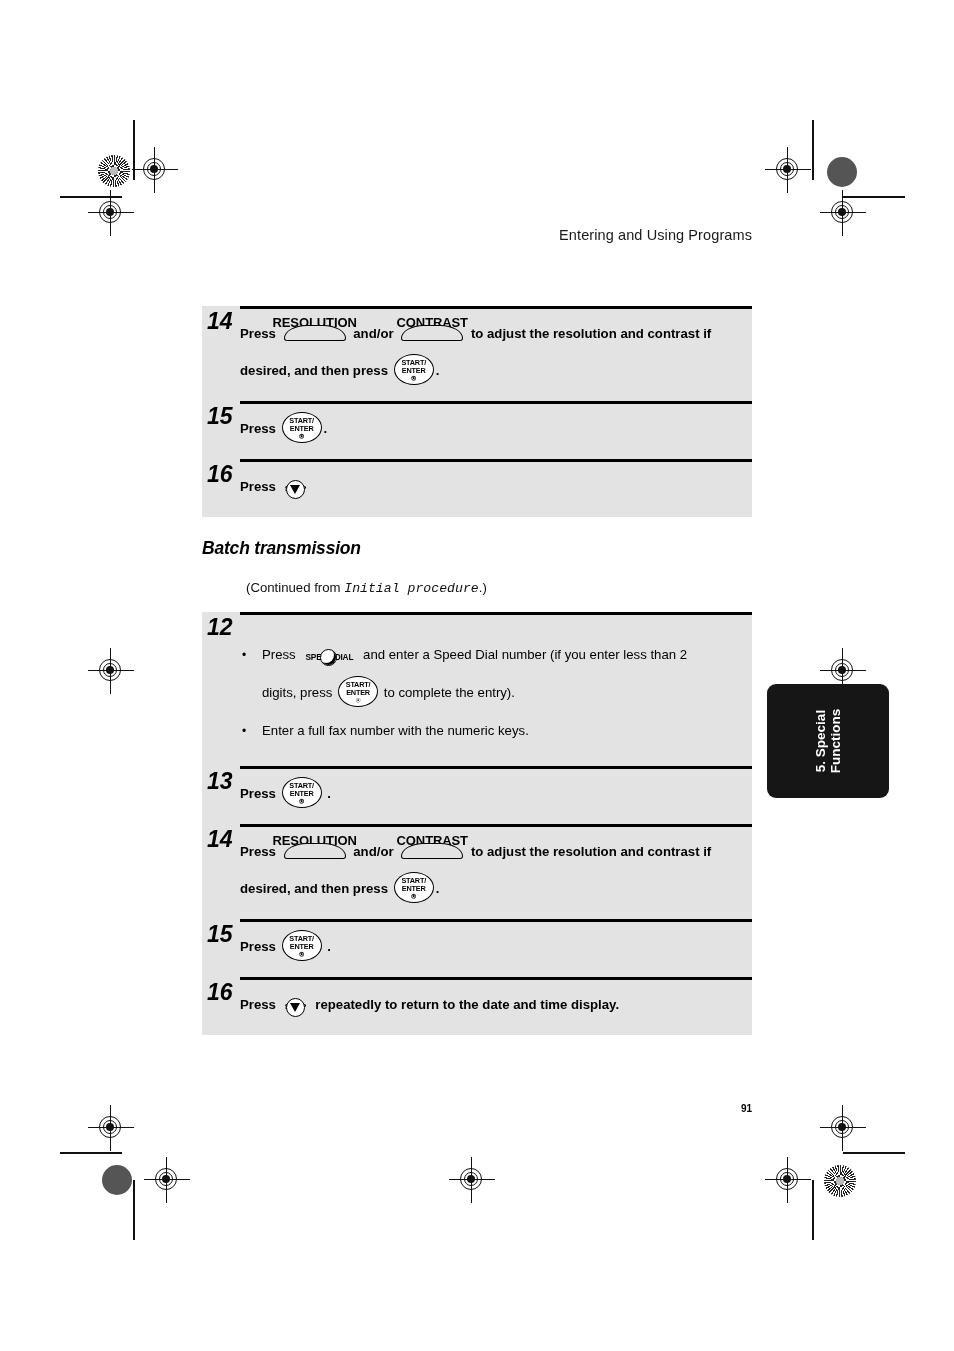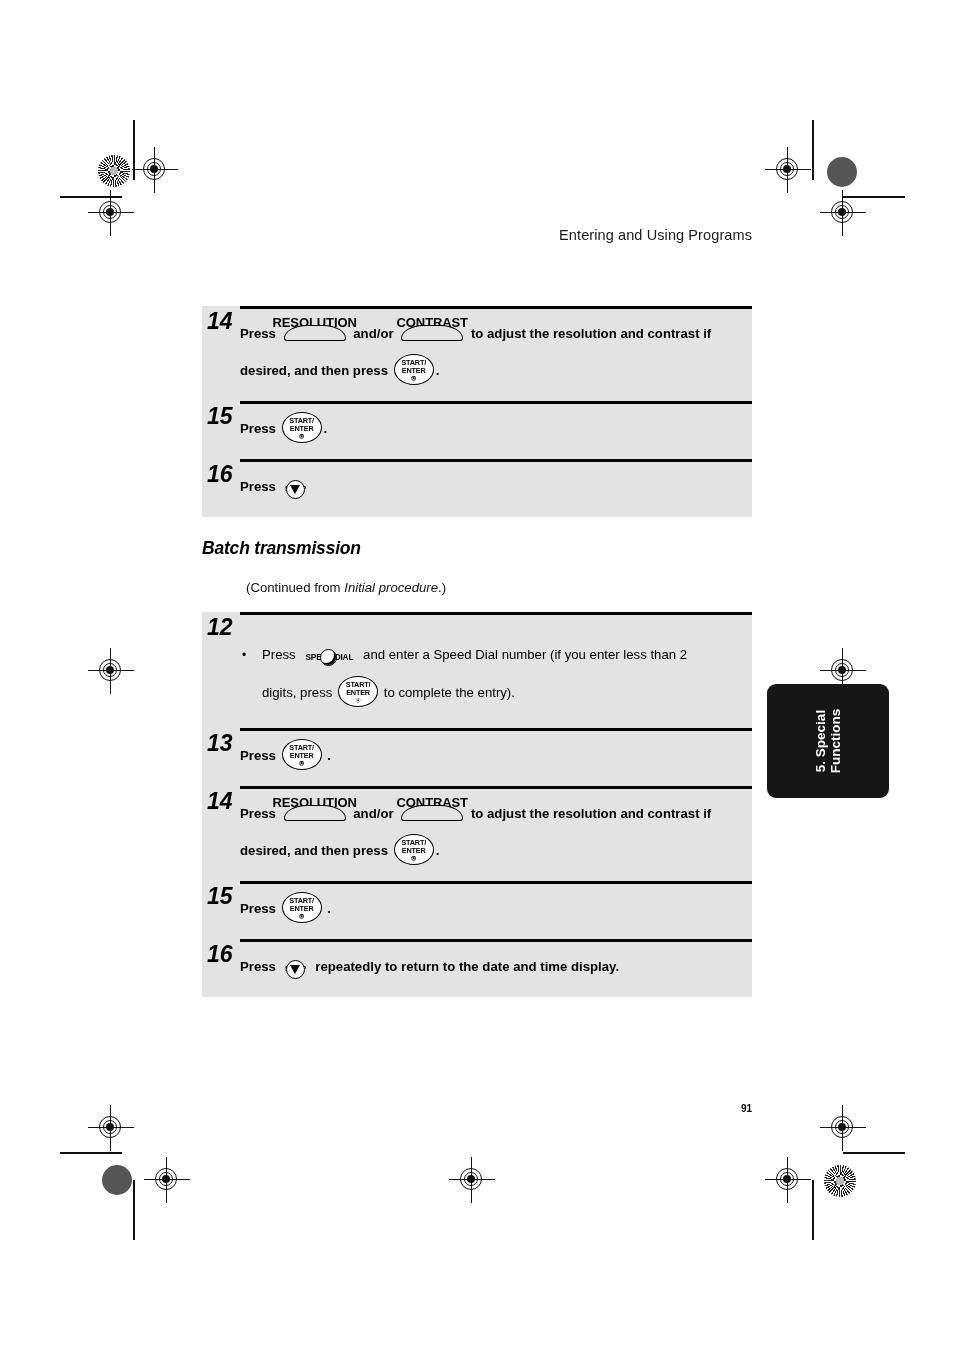--- a/index.html
+++ b/index.html
@@ -277,21 +277,21 @@
     font-weight: bold;
     font-style: italic;
     letter-spacing: -0.2px;
   }
   .continued {
     position: absolute;
     left: 246px;
     font-size: 13.2px;
     color: #111;
   }
-  .continued i { font-style: italic; }
+  .continued i { font-style: italic; font-family: Liberation Mono, monospace; }
 
   
   .bullets {
     list-style: none;
     margin: 0;
     padding: 0;
   }
   .bullets li {
     position: relative;
     padding-left: 22px;
@@ -523,20 +523,23 @@
           <br>
           <span>digits, press</span>
           <span class="key startenter">
             <span class="oval"></span>
             <span class="t1">START/</span>
             <span class="t2">ENTER</span>
             <span class="dia">⍟</span>
           </span>
           <span>to complete the entry).</span>
         </li>
+        <li>
+          <span>Enter a full fax number with the numeric keys.</span>
+        </li>
       </ul>
     </div>
   </div>
 
   <div class="step-row">
     <div class="rule" style="top:0;"></div>
     <div class="step-num">13</div>
     <div class="step-body">
       <span>Press</span>
       <span class="key startenter">

